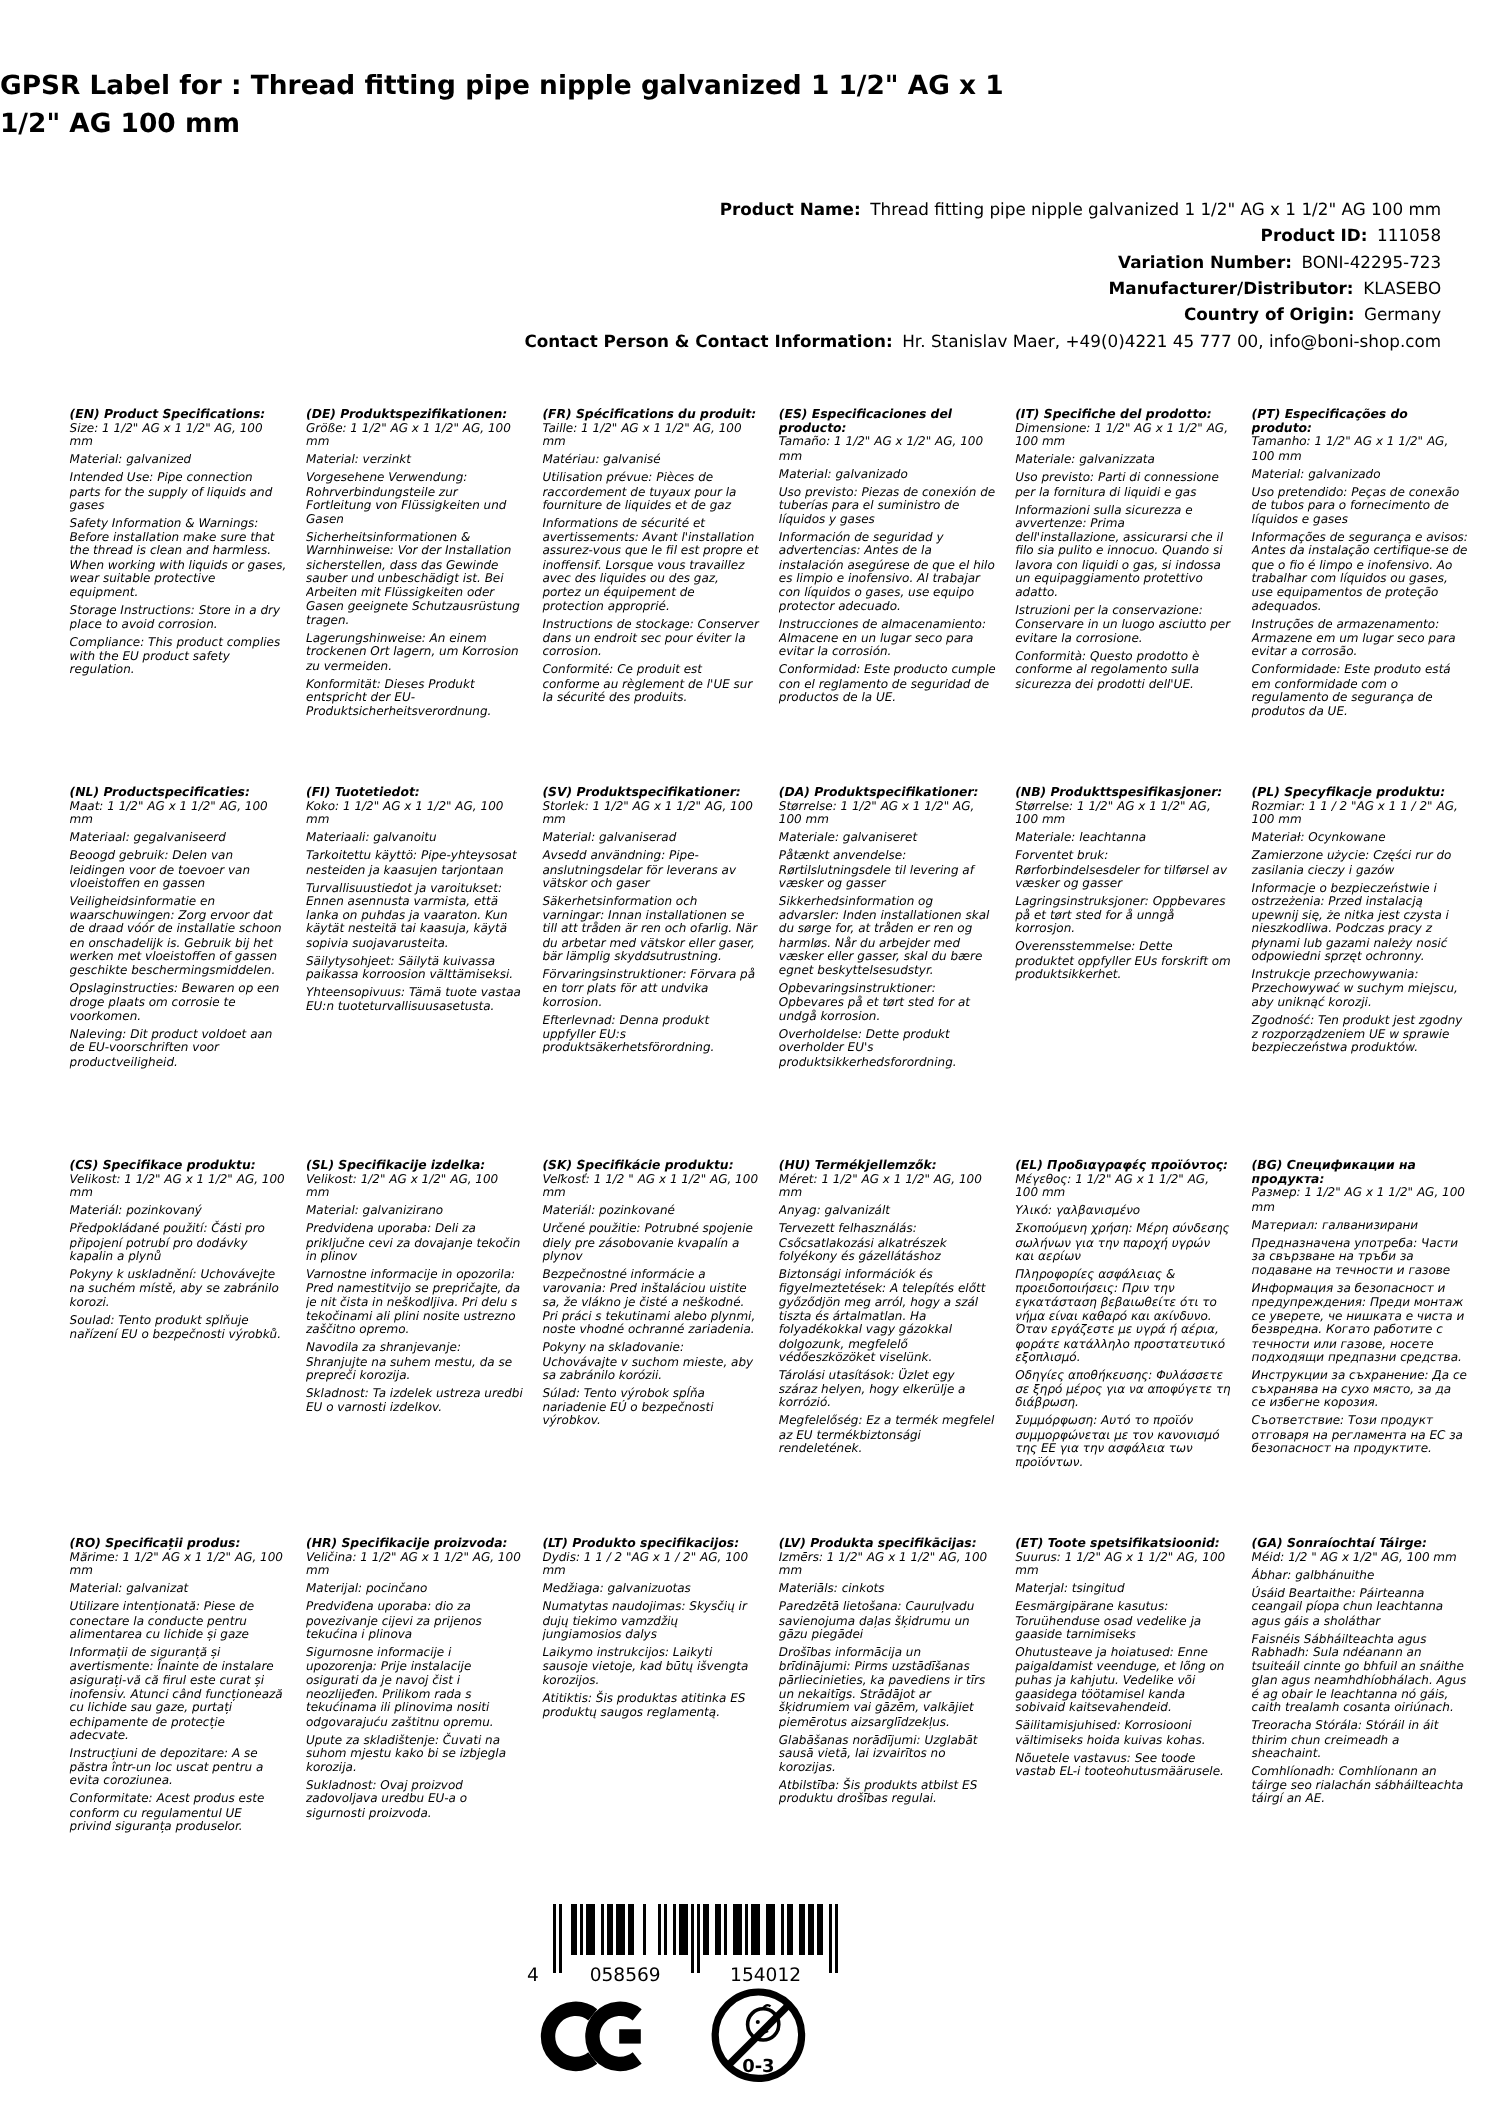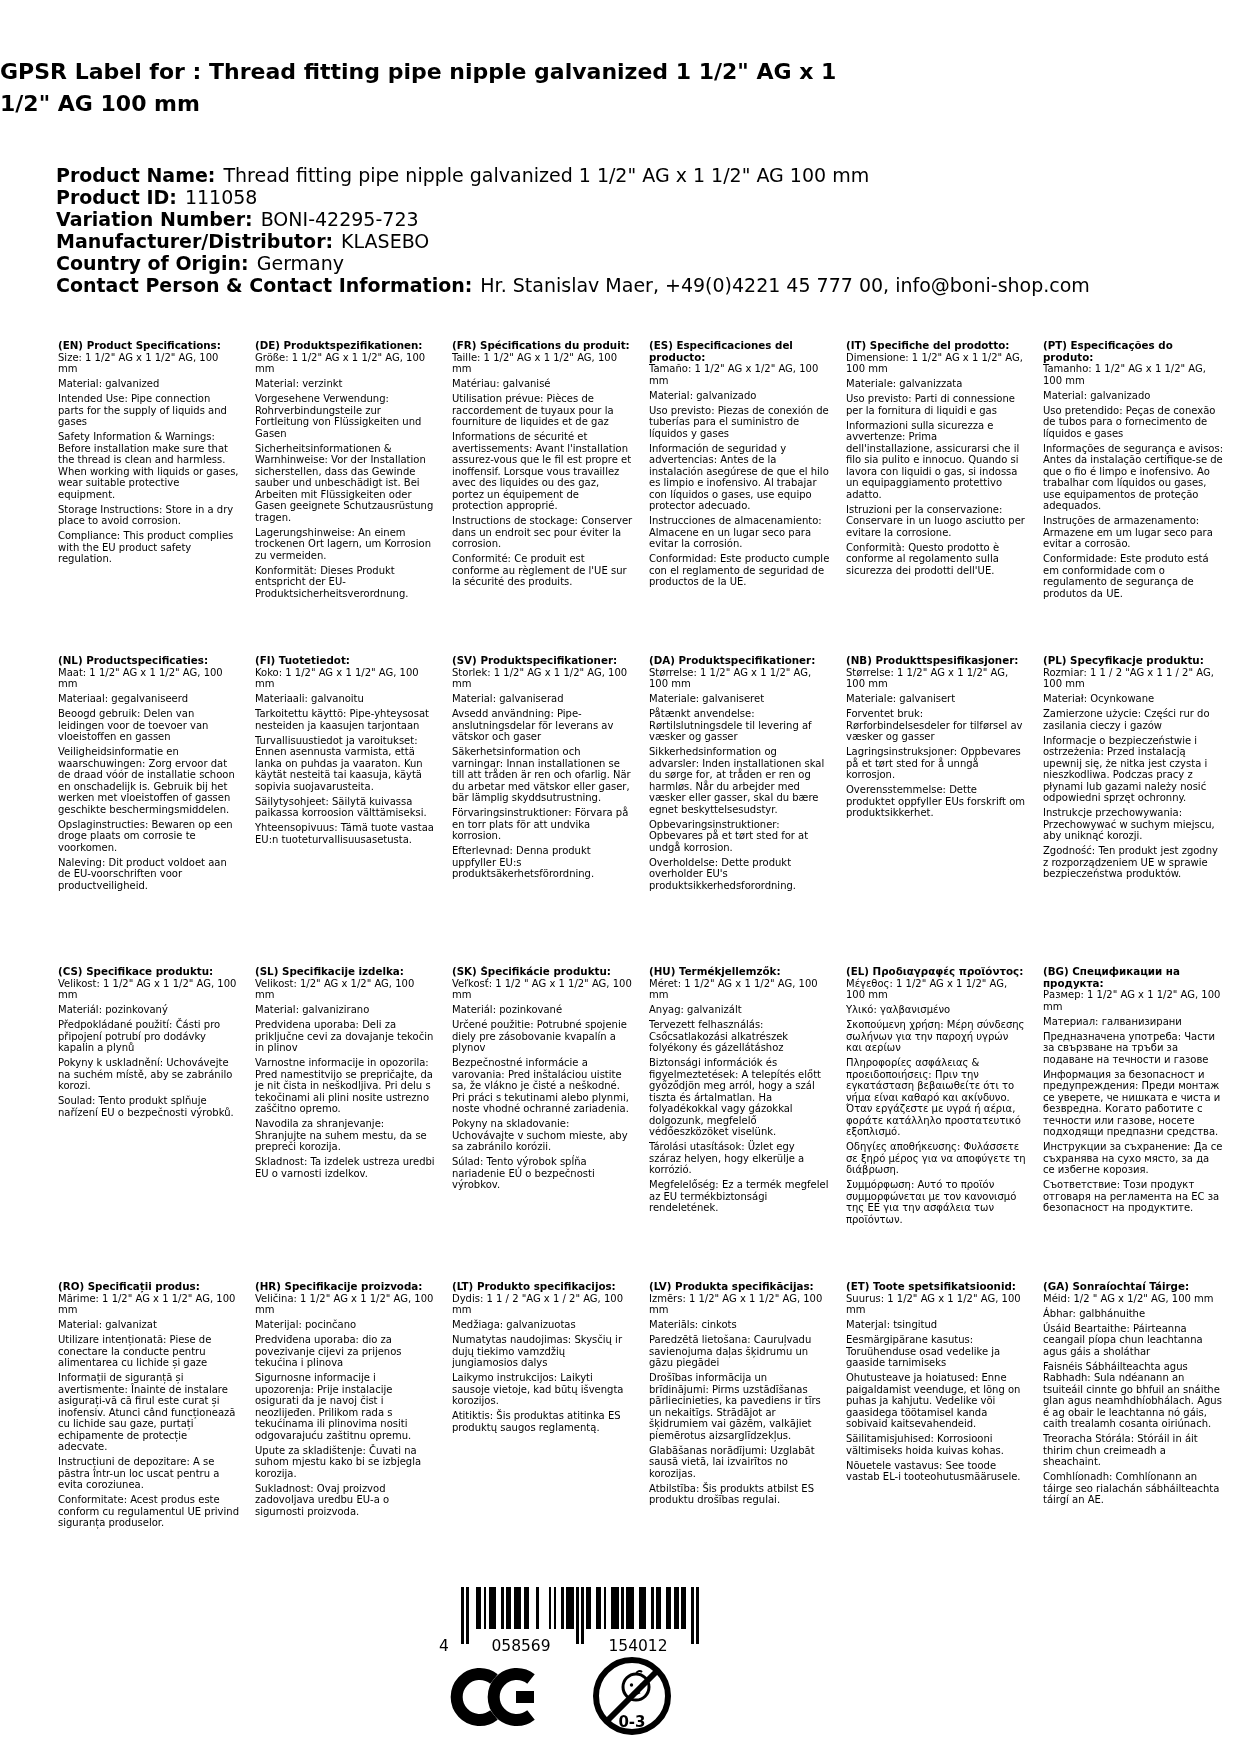--- a/index.html
+++ b/index.html
@@ -11,29 +11,30 @@
     overflow:hidden;
   }
   .page-title{
     position:absolute;top:56px;left:0;right:0;
     text-align:left;
     font-size:22px;font-weight:bold;line-height:32px;
   }
   .page-title .inner{display:inline-block;max-width:880px;}
   .product-info{
     position:absolute;left:56px;top:164px;right:40px;
-    font-size:19px;line-height:22px;
+    font-size:14px;line-height:22px;text-align:right;
   }
   .info-line{white-space:nowrap;}
   .info-label{font-weight:bold;margin-right:8px;}
   #specs-grid{
     position:absolute;left:58px;top:340px;
     display:grid;
     grid-template-columns:repeat(6,197px);
     grid-template-rows:315px 311px 315px auto;
+    font-style:italic;
   }
   .spec{width:181px;font-size:10px;line-height:11.5px;overflow:hidden;}
   .spec-header{font-weight:bold;font-size:10.3px;}
   .spec p{margin:3.5px 0 0 0;}
   .spec p:first-of-type{margin-top:0;}
   #barcode{position:absolute;left:432px;top:1585px;}
   #barcode svg{display:block;}
   #barcode text{font-family:"DejaVu Sans","Liberation Sans",sans-serif;font-size:15.5px;fill:#000;}
   #ce-mark{position:absolute;left:450px;top:1664px;}
   #age-warning{position:absolute;left:592px;top:1656px;}
@@ -141,21 +142,21 @@
       <p>Størrelse: 1 1/2" AG x 1 1/2" AG, 100 mm</p>
       <p>Materiale: galvaniseret</p>
       <p>Påtænkt anvendelse: Rørtilslutningsdele til levering af væsker og gasser</p>
       <p>Sikkerhedsinformation og advarsler: Inden installationen skal du sørge for, at tråden er ren og harmløs. Når du arbejder med væsker eller gasser, skal du bære egnet beskyttelsesudstyr.</p>
       <p>Opbevaringsinstruktioner: Opbevares på et tørt sted for at undgå korrosion.</p>
       <p>Overholdelse: Dette produkt overholder EU's produktsikkerhedsforordning.</p>
     </div>
     <div class="spec">
       <div class="spec-header">(NB) Produkttspesifikasjoner:</div>
       <p>Størrelse: 1 1/2" AG x 1 1/2" AG, 100 mm</p>
-      <p>Materiale: galvanisert</p>
+      <p>Materiale: leachtanna</p>
       <p>Forventet bruk: Rørforbindelsesdeler for tilførsel av væsker og gasser</p>
       <p>Lagringsinstruksjoner: Oppbevares på et tørt sted for å unngå korrosjon.</p>
       <p>Overensstemmelse: Dette produktet oppfyller EUs forskrift om produktsikkerhet.</p>
     </div>
     <div class="spec">
       <div class="spec-header">(PL) Specyfikacje produktu:</div>
       <p>Rozmiar: 1 1 / 2 "AG x 1 1 / 2" AG, 100 mm</p>
       <p>Materiał: Ocynkowane</p>
       <p>Zamierzone użycie: Części rur do zasilania cieczy i gazów</p>
       <p>Informacje o bezpieczeństwie i ostrzeżenia: Przed instalacją upewnij się, że nitka jest czysta i nieszkodliwa. Podczas pracy z płynami lub gazami należy nosić odpowiedni sprzęt ochronny.</p>

